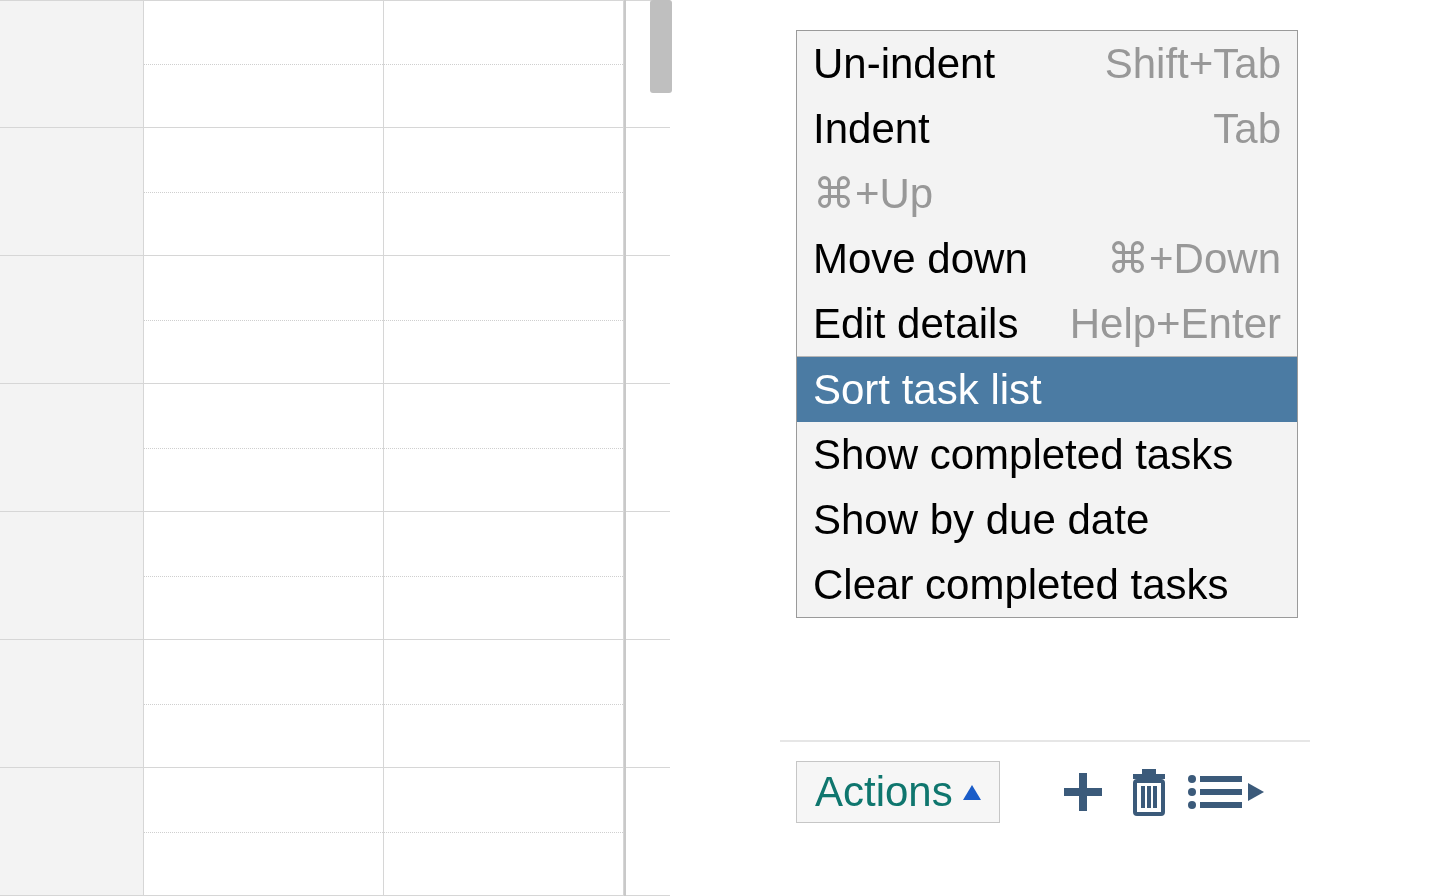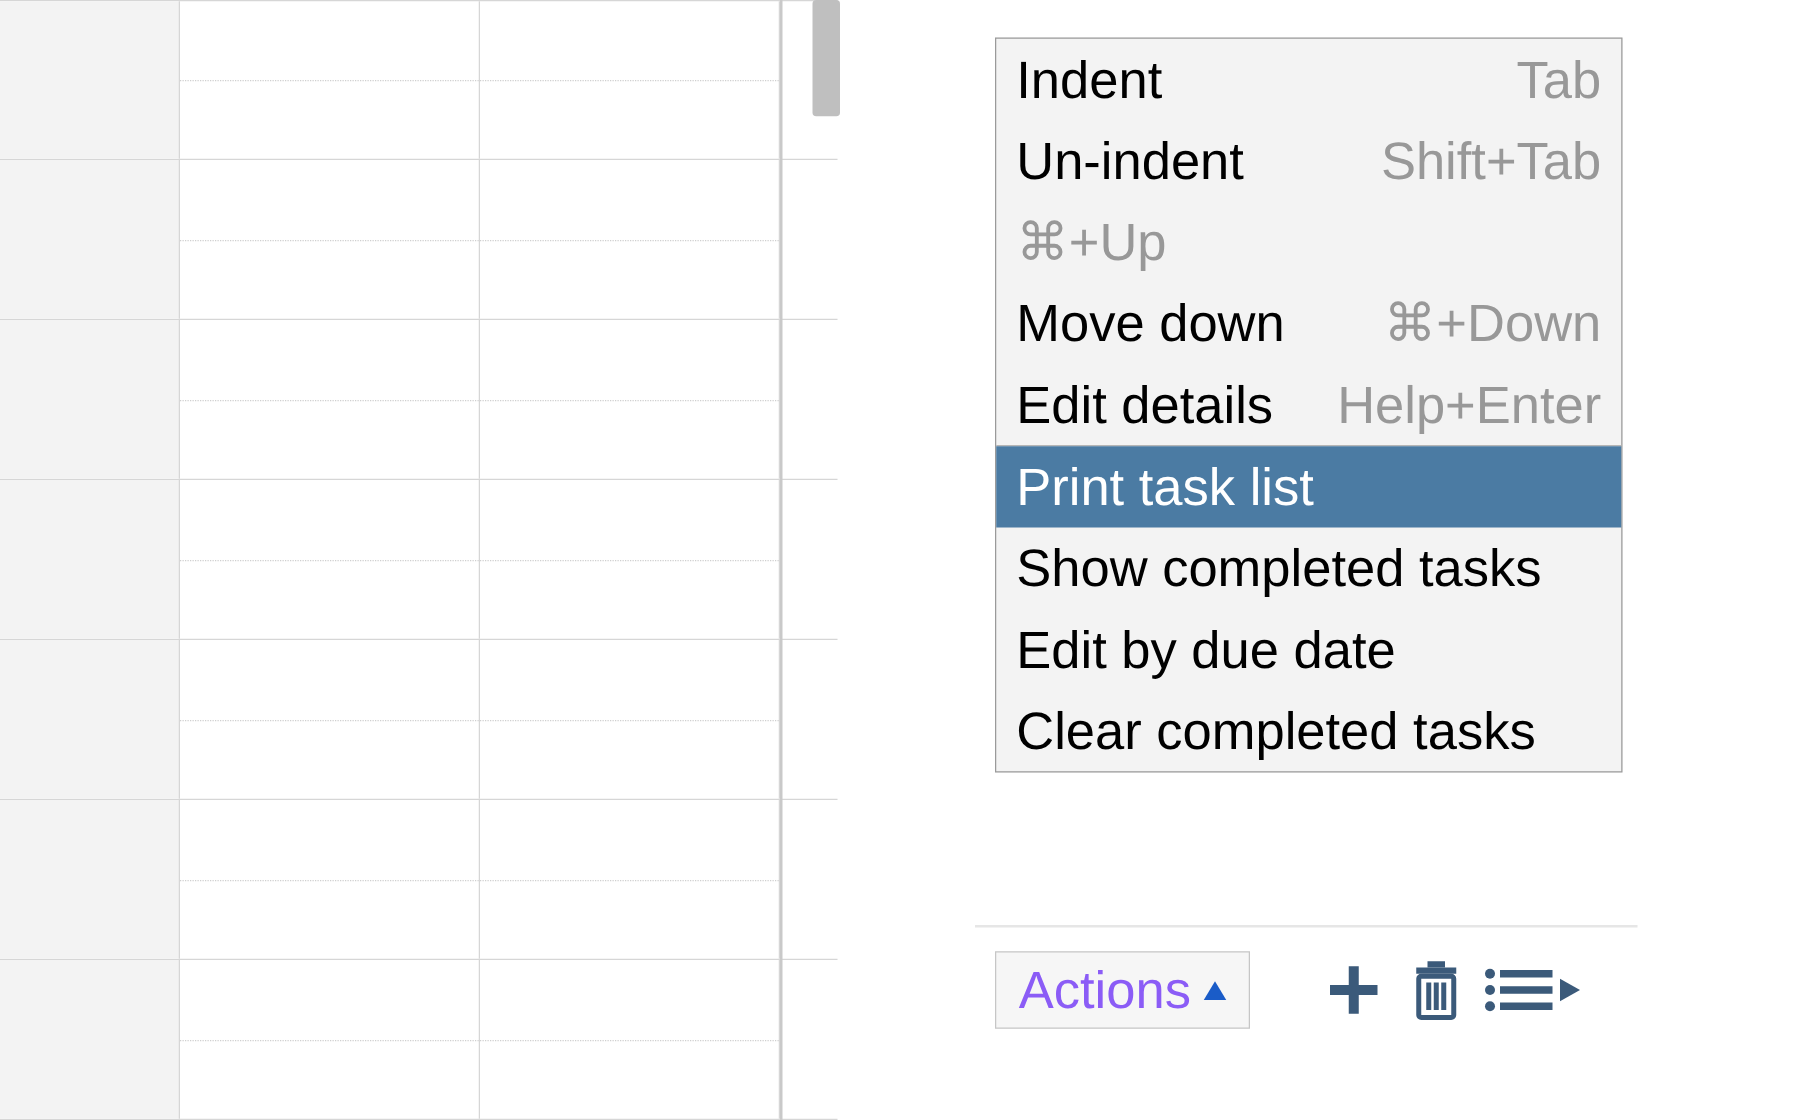--- a/index.html
+++ b/index.html
@@ -114,21 +114,21 @@
     height: 62px;
   }
   .actions-btn {
     display: flex;
     align-items: center;
     gap: 10px;
     height: 62px;
     padding: 0 18px;
     border: 1px solid #c6c6c6;
     background: #f6f6f6;
-    color: #8b5cf6;
+    color: #0f766e;
     font-size: 42px;
     box-sizing: border-box;
   }
   .actions-btn .tri-up {
     width: 0;
     height: 0;
     border-left: 9px solid transparent;
     border-right: 9px solid transparent;
     border-bottom: 15px solid #1a5cc8;
   }
@@ -222,51 +222,51 @@
       </div>
   </div>
 
   <div class="grid-right-edge"></div>
   <div class="scrollbar-track"></div>
 </div>
 
 <div class="context-menu">
 
   <div class="menu-item">
+    <span>Un-indent</span>
+    <span class="shortcut">Shift+Tab</span>
+  </div>
+  <div class="menu-item">
     <span>Indent</span>
     <span class="shortcut">Tab</span>
   </div>
   <div class="menu-item">
-    <span>Un-indent</span>
-    <span class="shortcut">Shift+Tab</span>
-  </div>
-  <div class="menu-item">
     <span class="shortcut">⌘+Up</span>
   </div>
   <div class="menu-item">
     <span>Move down</span>
     <span class="shortcut">⌘+Down</span>
   </div>
   <div class="menu-item">
     <span>Edit details</span>
     <span class="shortcut">Help+Enter</span>
   </div>
 
   <div class="menu-separator"></div>
 
   <div class="menu-item highlighted">
-    <span>Print task list</span>
+    <span>Sort task list</span>
     <span class="shortcut"></span>
   </div>
   <div class="menu-item">
     <span>Show completed tasks</span>
     <span class="shortcut"></span>
   </div>
   <div class="menu-item">
-    <span>Edit by due date</span>
+    <span>Show by due date</span>
     <span class="shortcut"></span>
   </div>
   <div class="menu-item">
     <span>Clear completed tasks</span>
     <span class="shortcut"></span>
   </div>
 
 </div>
 
 <div class="panel-edge"></div>

